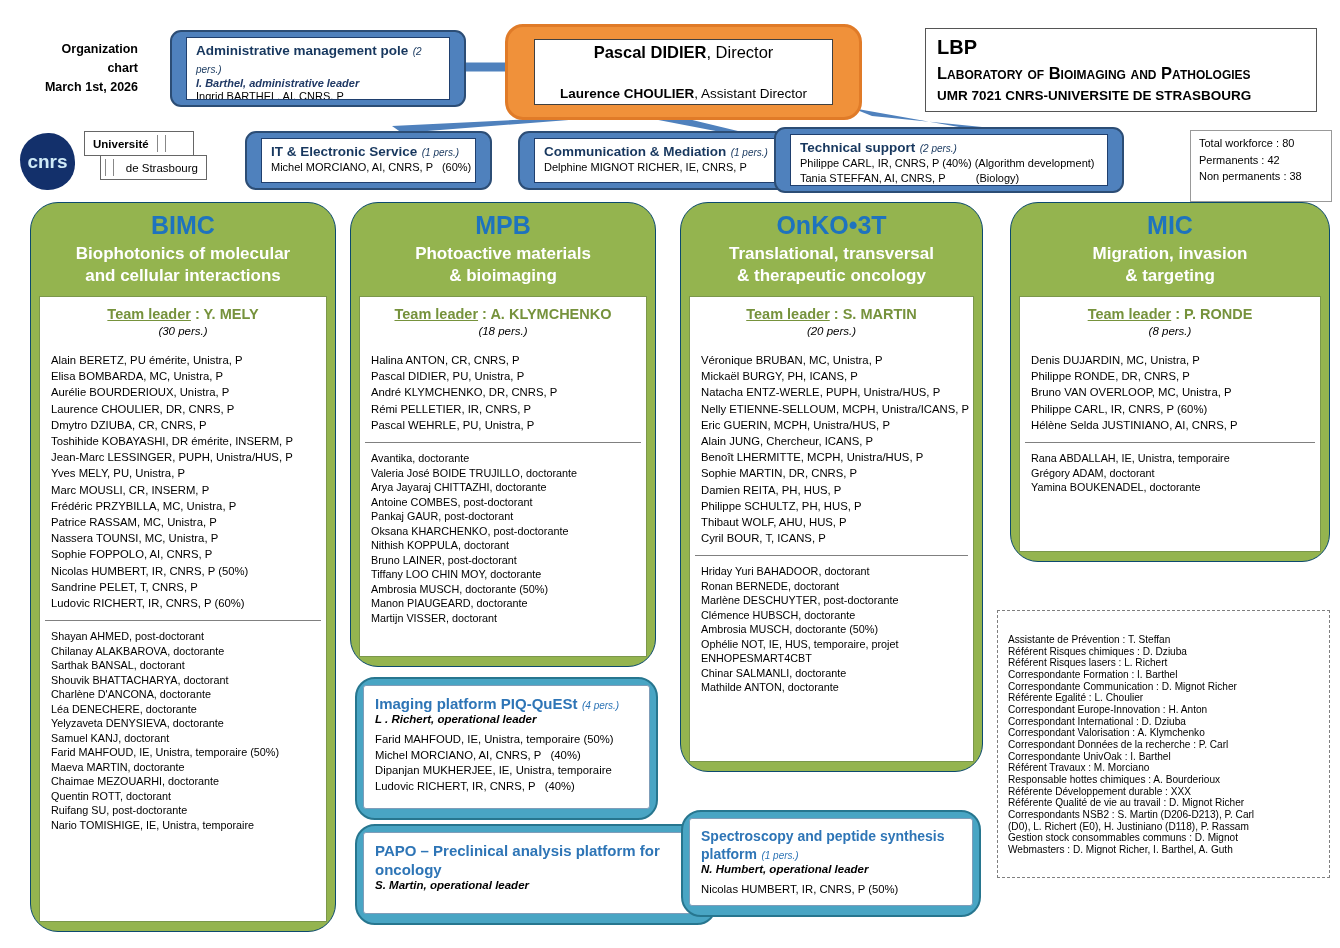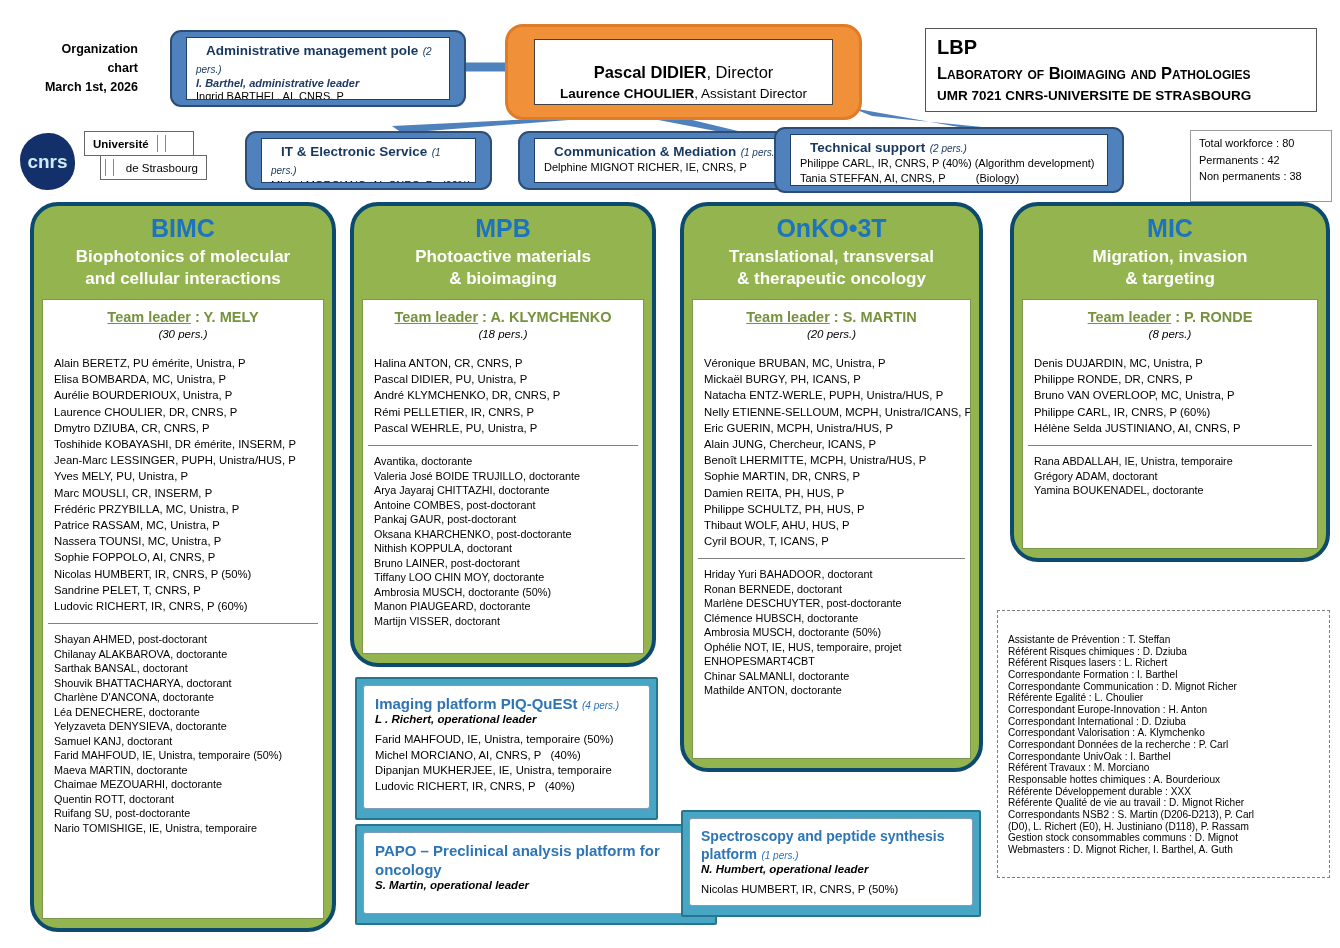--- a/index.html
+++ b/index.html
@@ -11,31 +11,31 @@
   .abs { position:absolute; }
 
   
   .org-date { left:26px; top:40px; width:112px; text-align:right;
     font-weight:bold; font-size:12.5px; line-height:19px; }
 
   
   .blue-box { background:#4f81bd; border:2px solid #2c4d75; border-radius:11px; }
   .blue-box .inner { position:absolute; top:5px; bottom:5px; left:14px; right:14px;
     background:#fff; border:1px solid #1f3f6e; padding:3px 9px; overflow:hidden; }
-  .bb-title { font-size:13.5px; font-weight:bold; color:#17375e;margin-left:10px; }
+  .bb-title { font-size:13.5px; font-weight:bold; color:#17375e; }
   .bb-pers  { font-size:10px; font-style:italic; font-weight:normal; color:#17375e; }
   .bb-leader { font-size:11px; font-weight:bold; font-style:italic; color:#1f3864; }
   .bb-list div { font-size:11px; line-height:14.6px; white-space:pre; }
 
   
   .dir-box { left:505px; top:24px; width:357px; height:96px;
     background:#f0913a; border:3px solid #e07b28; border-radius:18px; }
   .dir-box .inner { position:absolute; top:12px; bottom:12px; left:26px; right:26px;
     background:#fff; border:1.5px solid #404040; text-align:center;
-    display:flex; flex-direction:column; justify-content:flex-end; }
+    display:flex; flex-direction:column; justify-content:space-between; }
   .dir-l1 { font-size:16.5px; line-height:24px; }
   .dir-l2 { font-size:13.5px; line-height:20px; }
   .bold { font-weight:bold; }
 
   
   .lbp-box { left:925px; top:28px; width:392px; height:84px;
     border:1.5px solid #555; background:#fff; padding:5px 11px; }
   .lbp-acr  { font-size:20px; font-weight:bold; line-height:26px; }
   .lbp-name { font-size:16.5px; font-weight:bold; font-variant:small-caps; line-height:26px; }
   .lbp-umr  { font-size:13.5px; font-weight:bold; line-height:19px; }
@@ -53,37 +53,37 @@
     border-left:1px solid #888; border-right:1px solid #888; }
   .vbars2 { display:inline-block; width:9px; height:17px; margin-right:auto; margin-left:4px;
     border-left:1px solid #888; border-right:1px solid #888; }
 
   
   .wf-box { left:1190px; top:130px; width:142px; height:72px; border:1px solid #999;
     padding:4px 8px; }
   .wf-box div { font-size:11px; line-height:16.5px; }
 
   
-  .team { background:#94b44f; border:4px solid #0c4a6e; border-radius:28px; }
+  .team { background:#94b44f; border:1px solid #0c4a6e; border-radius:28px; }
   .team-head { text-align:center; padding-top:7px; }
   .team-acronym { font-size:25px; font-weight:bold; color:#1e73be; line-height:30px; }
   .team-sub { font-size:17px; font-weight:bold; color:#fff; line-height:22px; margin-top:3px; }
   .team-inner { position:absolute; left:8px; right:8px; top:93px; bottom:9px;
     background:#fff; border:1.5px solid #7b974b; overflow:hidden; }
   .leader-line { text-align:center; color:#76923c; font-weight:bold; font-size:14.5px; padding-top:9px; }
   .leader-line .u { text-decoration:underline; }
   .pers-line { text-align:center; font-style:italic; font-size:11.5px; margin-top:3px; }
   .mlist { margin:15px 6px 0 11px; }
   .mlist div { font-size:11.3px; line-height:16.2px; white-space:nowrap; }
   .mlist2 { margin-top:8px; }
   .mlist2 div { font-size:10.8px; line-height:14.5px; }
   .sep { border:none; border-top:1.5px solid #808080; margin:9px 5px 0 5px; }
 
   
-  .platform { background:#49a5c4; border:2.5px solid #27768f; border-radius:2px; }
+  .platform { background:#49a5c4; border:2.5px solid #27768f; border-radius:20px; }
   .platform .inner { position:absolute; left:6px; right:6px; top:6px; bottom:9px;
     background:#fff; border:1px solid #7f9db9; border-radius:3px; padding:8px 11px; overflow:hidden; }
   .plat-title { color:#2e75b6; font-weight:bold; font-size:15px; line-height:19px; }
   .plat-title-sm { font-size:14px; line-height:18px; }
   .plat-pers { color:#2e75b6; font-style:italic; font-weight:normal; font-size:10px; }
   .plat-leader { font-weight:bold; font-style:italic; font-size:11.5px; }
   .plat-list { margin-top:7px; }
   .plat-list div { font-size:11.3px; line-height:15.6px; white-space:pre; }
 
   

